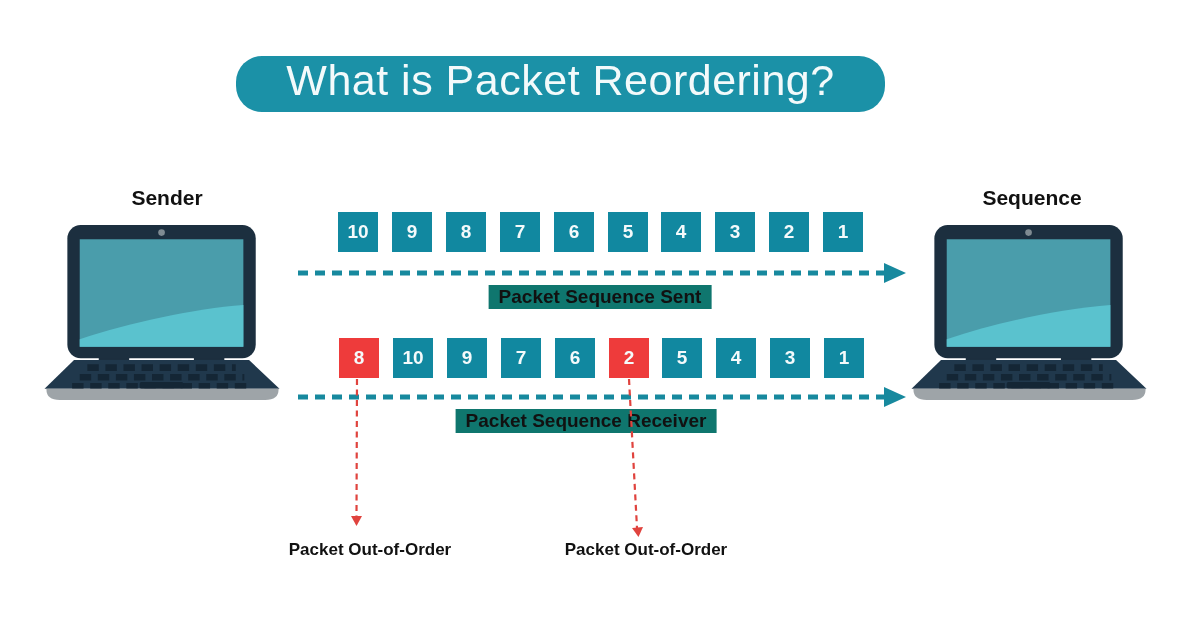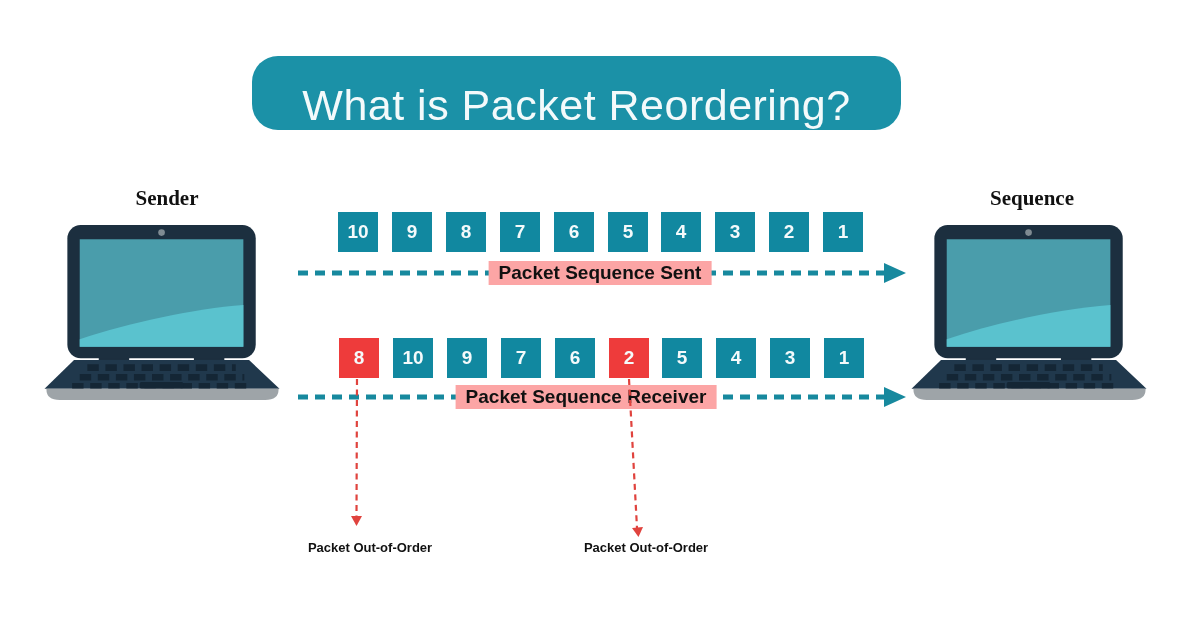--- a/index.html
+++ b/index.html
@@ -8,49 +8,49 @@
     --laptop_navy:#1C2F3F; --laptop_deck:#20384C; --laptop_key:#142635;
     --laptop_screen:#4A9DAB; --laptop_screen_light:#5AC2CE; --laptop_base:#9EA4A8;
   }
   *{margin:0;padding:0;box-sizing:border-box;}
   html,body{width:1200px;height:630px;}
   body{
     position:relative;width:1200px;height:630px;background:#ffffff;
     font-family:"Liberation Sans",sans-serif;overflow:hidden;
   }
   .banner{
-    position:absolute;left:252px;top:56px;width:649px;height:74px;
+    position:absolute;left:236px;top:56px;width:649px;height:56px;
     background:var(--teal_banner);border-radius:26px;
-    display:flex;align-items:flex-end;justify-content:center;
+    display:flex;align-items:flex-start;justify-content:center;
   }
   .banner-title{
     color:#F3FAFB;font-size:43px;font-weight:500;letter-spacing:.5px;white-space:nowrap;
   }
   .endpoint-label{
     position:absolute;top:186px;transform:translateX(-50%);
-    font-size:21px;font-weight:700;color:var(--text_dark);white-space:nowrap;font-family:Liberation Serif, serif;
+    font-size:21px;font-weight:700;color:var(--text_dark);white-space:nowrap;
   }
   .laptop{position:absolute;top:225px;width:245px;height:176px;}
   .lines-layer{position:absolute;left:0;top:0;width:1200px;height:630px;pointer-events:none;}
   .arrows{z-index:2;}
   .redlines{z-index:6;}
   .packet{
     position:absolute;width:40px;height:40px;background:var(--teal_square);
     display:flex;align-items:center;justify-content:center;
     color:#F4FAFB;font-size:19px;font-weight:700;z-index:3;
   }
   .packet.red{background:var(--red_square);}
   .seq-caption{
-    position:absolute;transform:translate(-50%,-50%);background:#fca5a5;
+    position:absolute;transform:translate(-50%,-50%);background:#0f766e;
     padding:1px 10px;font-size:19px;font-weight:700;color:var(--text_dark);
-    white-space:nowrap;z-index:4;
+    white-space:nowrap;z-index:4;margin-top:24px;
   }
   .ooo-label{
     position:absolute;top:540px;transform:translateX(-50%);
-    font-size:13px;font-weight:700;color:var(--text_dark);white-space:nowrap;z-index:5;
+    font-size:17px;font-weight:700;color:var(--text_dark);white-space:nowrap;z-index:5;
   }
 </style>
 </head>
 <body>
 
 <svg width="0" height="0" style="position:absolute" aria-hidden="true">
   <defs>
     <symbol id="laptop-icon" viewBox="0 0 250 185">
       <rect x="58" y="134" width="32" height="10" rx="2" fill="var(--laptop_navy)"></rect>
       <rect x="158" y="134" width="32" height="10" rx="2" fill="var(--laptop_navy)"></rect>

